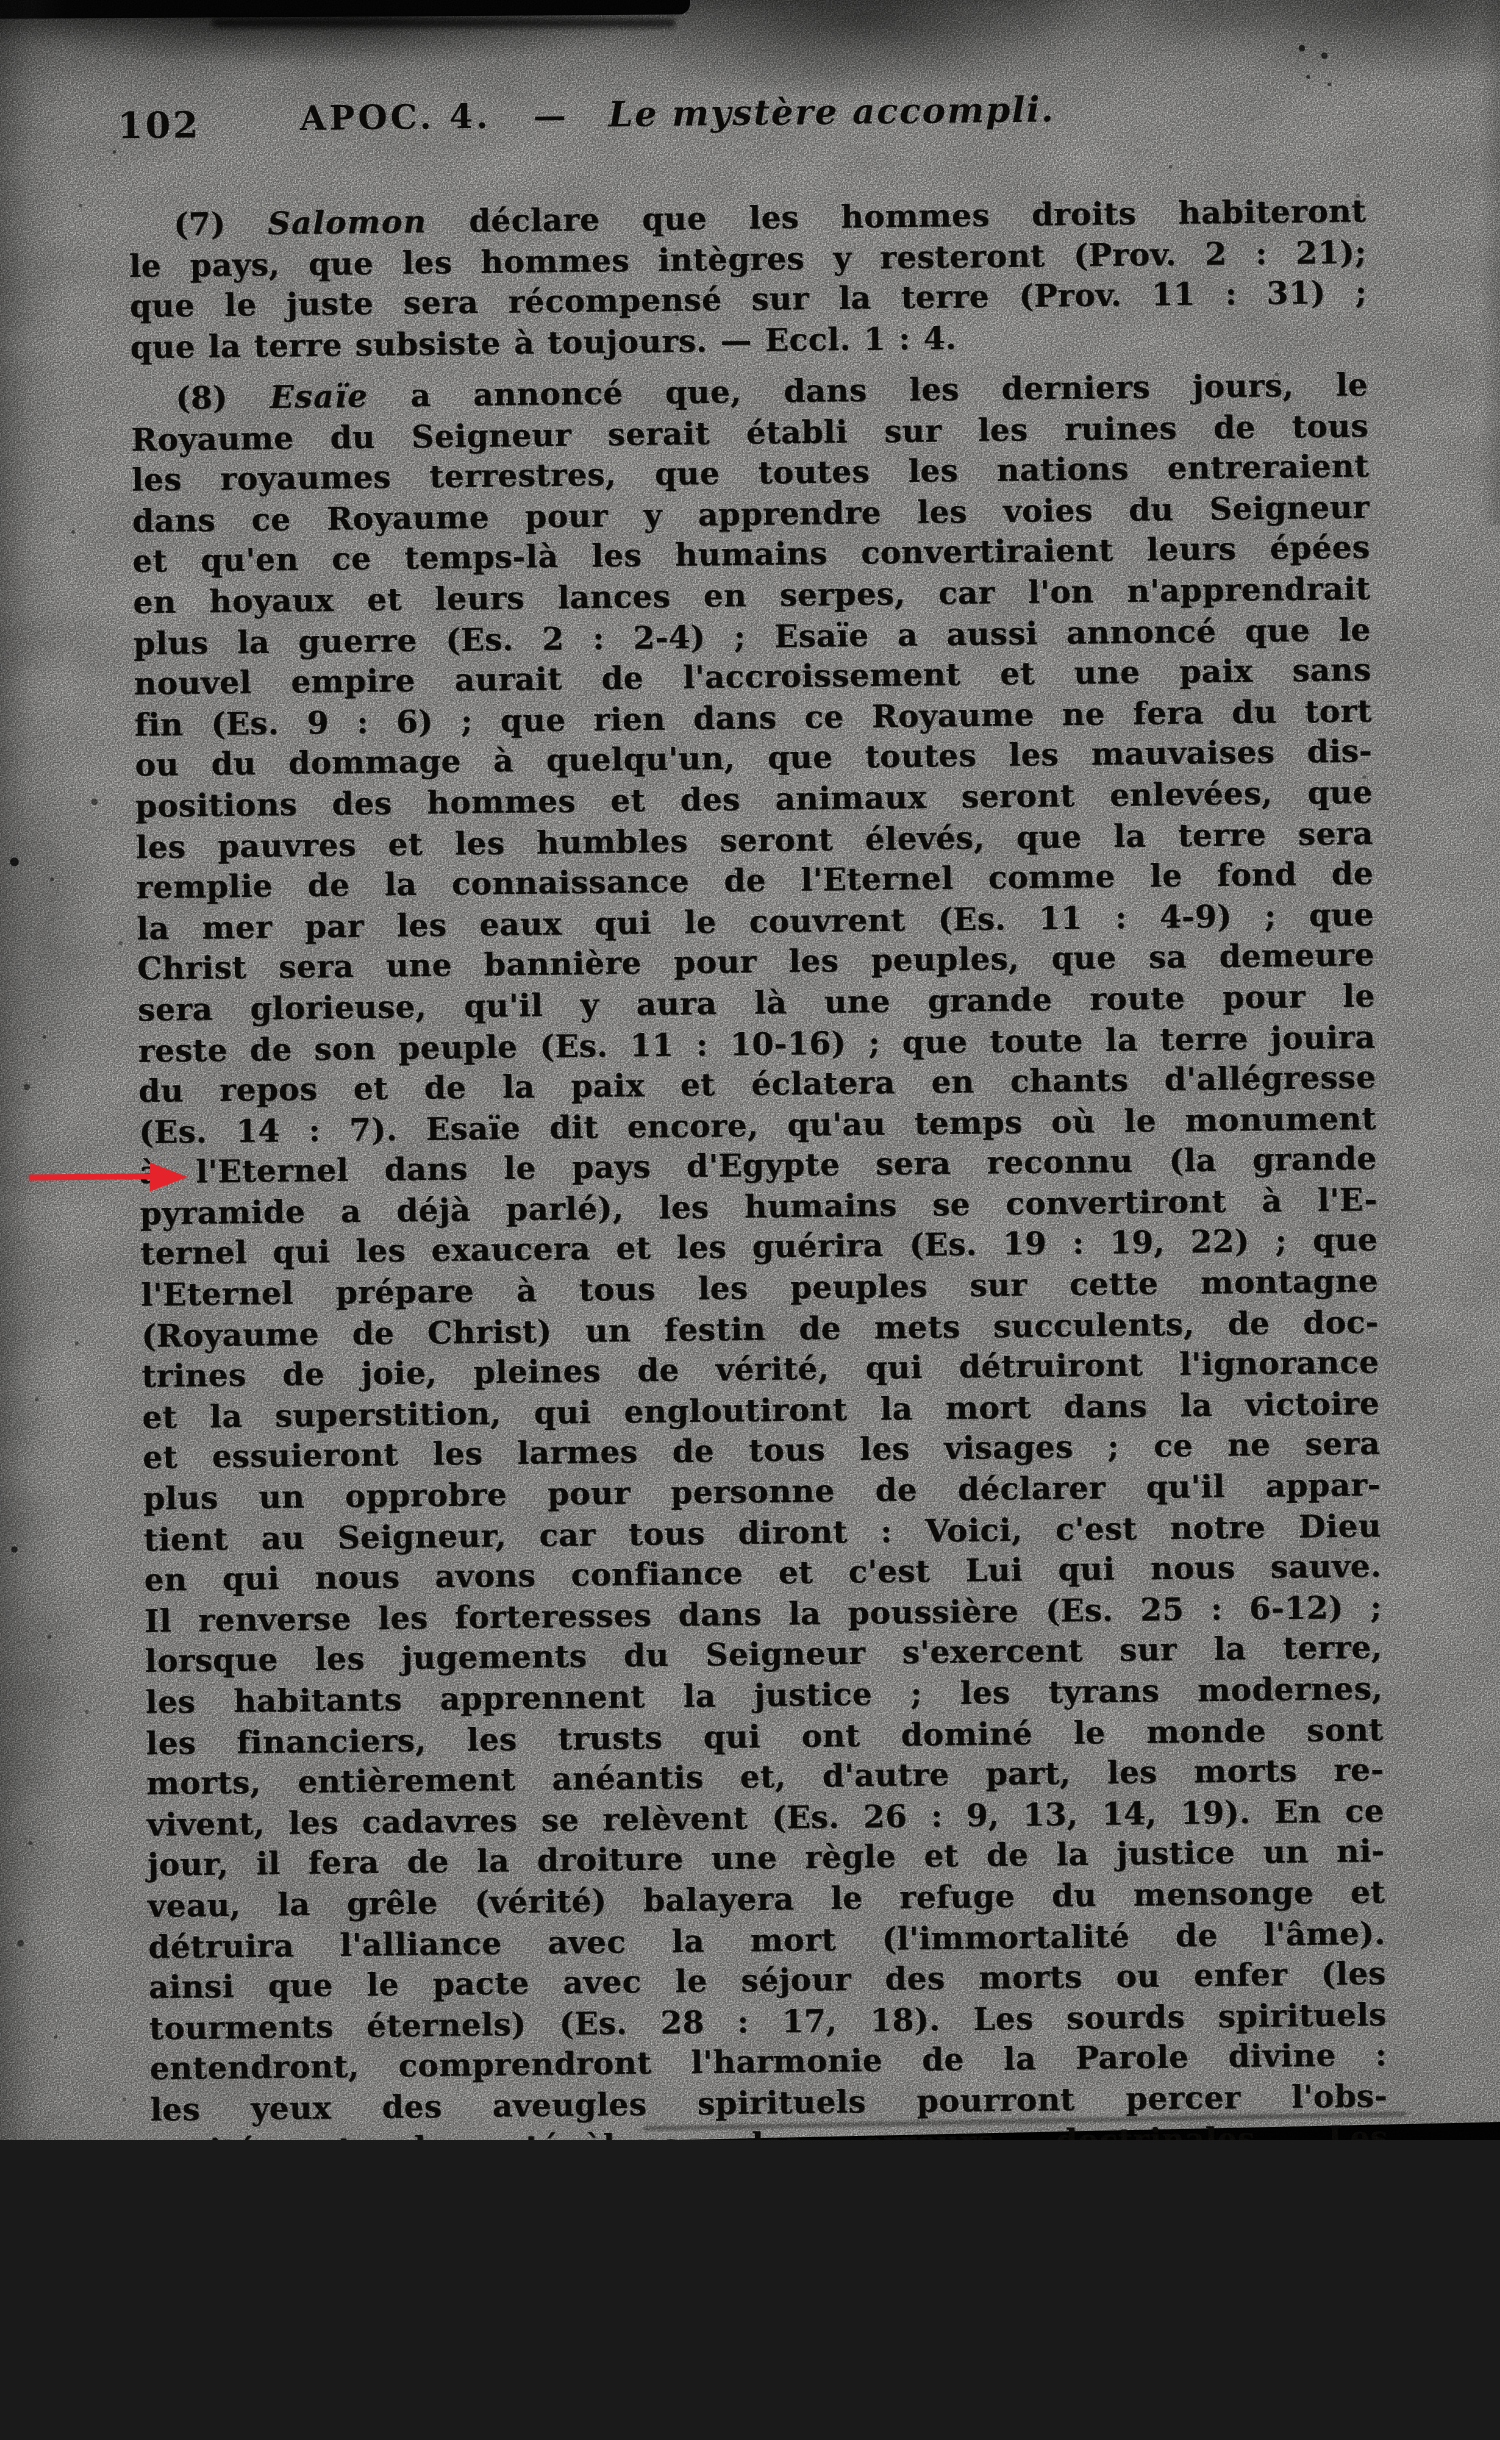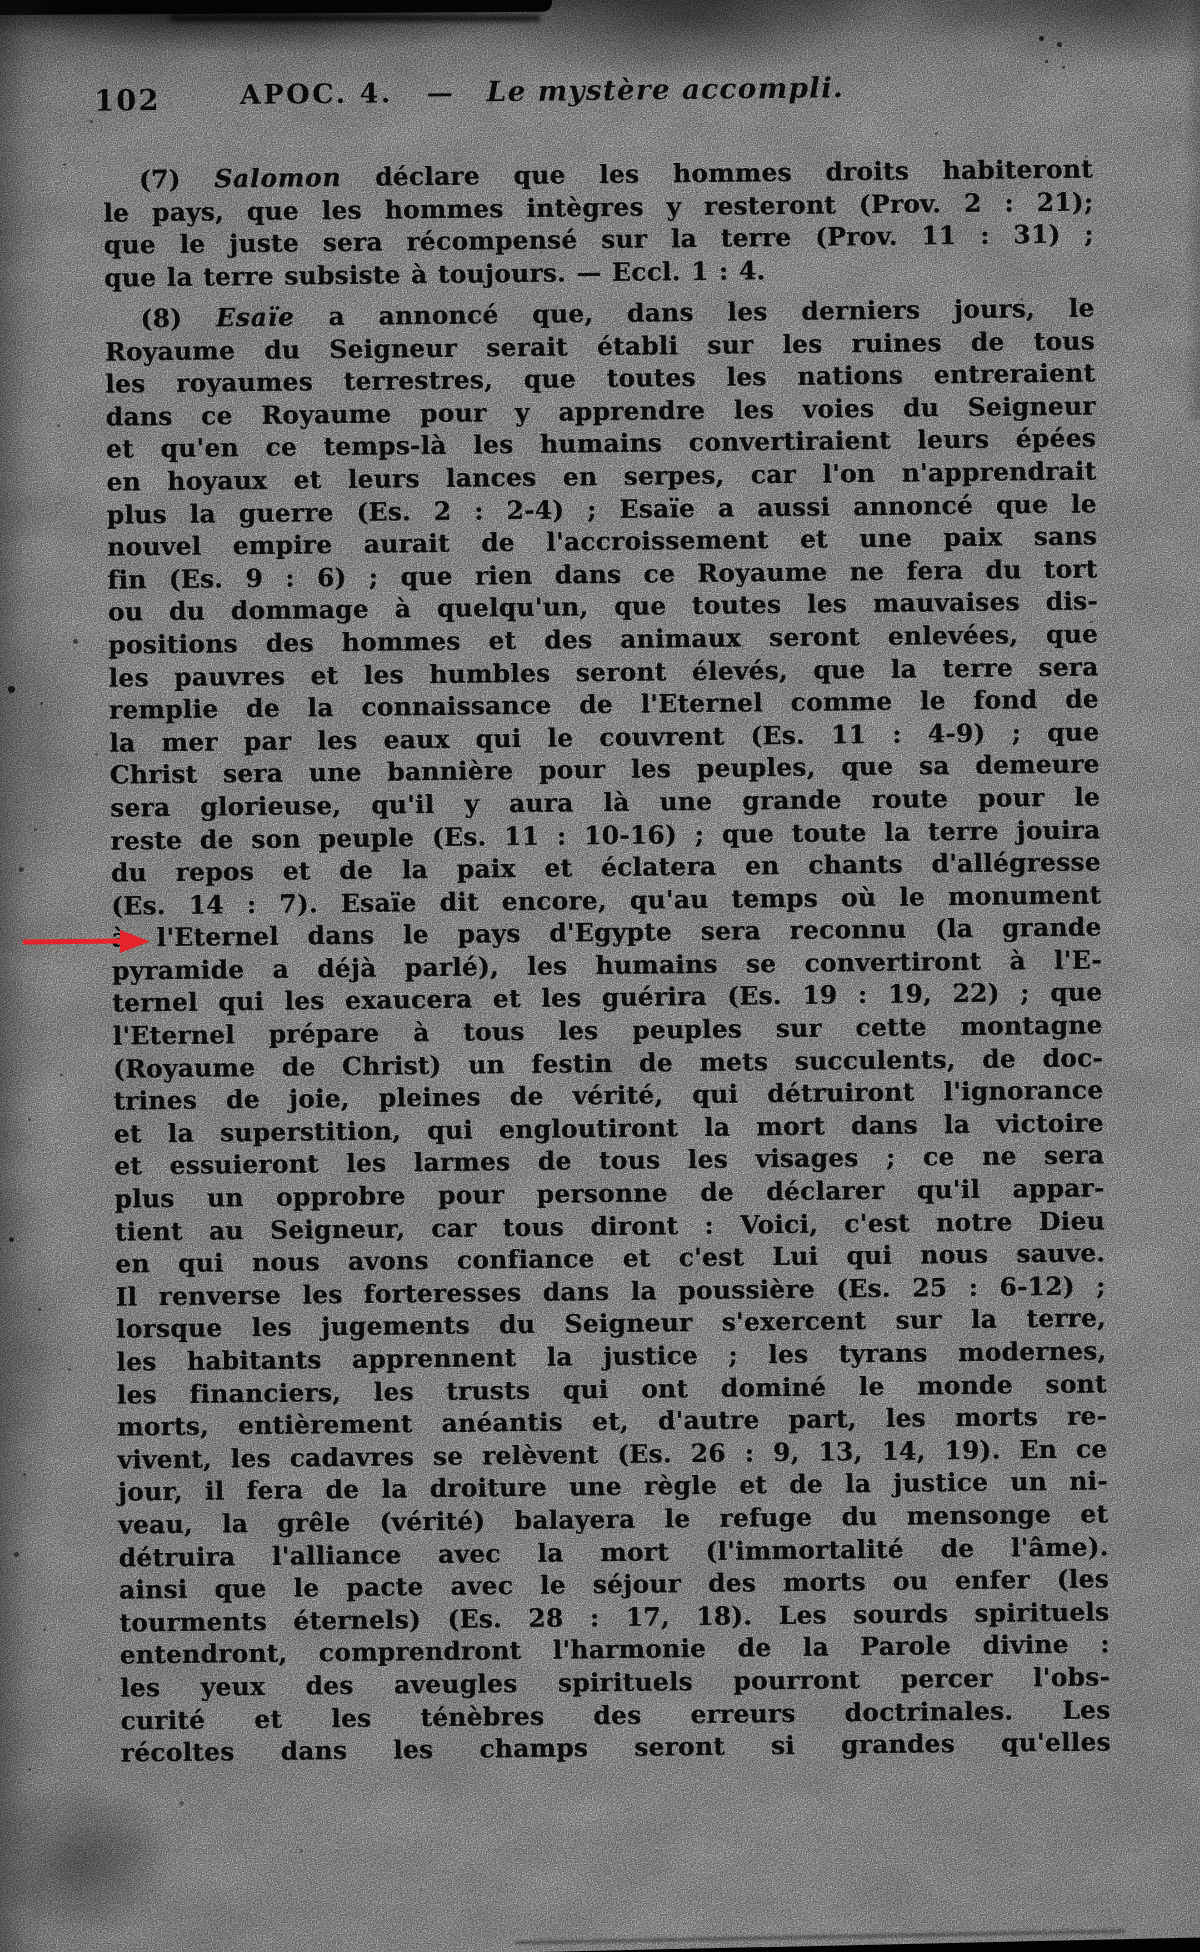--- a/index.html
+++ b/index.html
@@ -1,16 +1,16 @@
 <!DOCTYPE html>
 <html><head>
 <meta charset="utf-8">
 <style>
   html,body{margin:0;padding:0;background:#1a1a1a;}
-  .scan{position:relative;width:1200px;height:1952px;overflow:hidden;
+  .scan{position:relative;width:1200px;height:1712px;overflow:hidden;
         background:radial-gradient(ellipse at 52% 40%, #f4f3f0 0%, #eeedea 42%, #e8e7e4 68%, #dfdedb 88%, #d8d7d4 100%);
         font-family:"DejaVu Serif","Liberation Serif",serif;}
 
   
   .vg{position:absolute;pointer-events:none;}
   .top-band{left:0;top:0;width:1200px;height:150px;
     background:
       linear-gradient(178deg, rgba(5,5,5,0.88) 0px, rgba(10,10,10,0.55) 14px, rgba(25,25,25,0.33) 34px, rgba(60,60,60,0.16) 66px, rgba(110,110,110,0.06) 100px, rgba(0,0,0,0) 135px),
       radial-gradient(430px 75px at 250px 0px, rgba(0,0,0,0.75), rgba(0,0,0,0) 72%),
       radial-gradient(300px 95px at 690px 14px, rgba(0,0,0,0.42), rgba(0,0,0,0) 70%),

